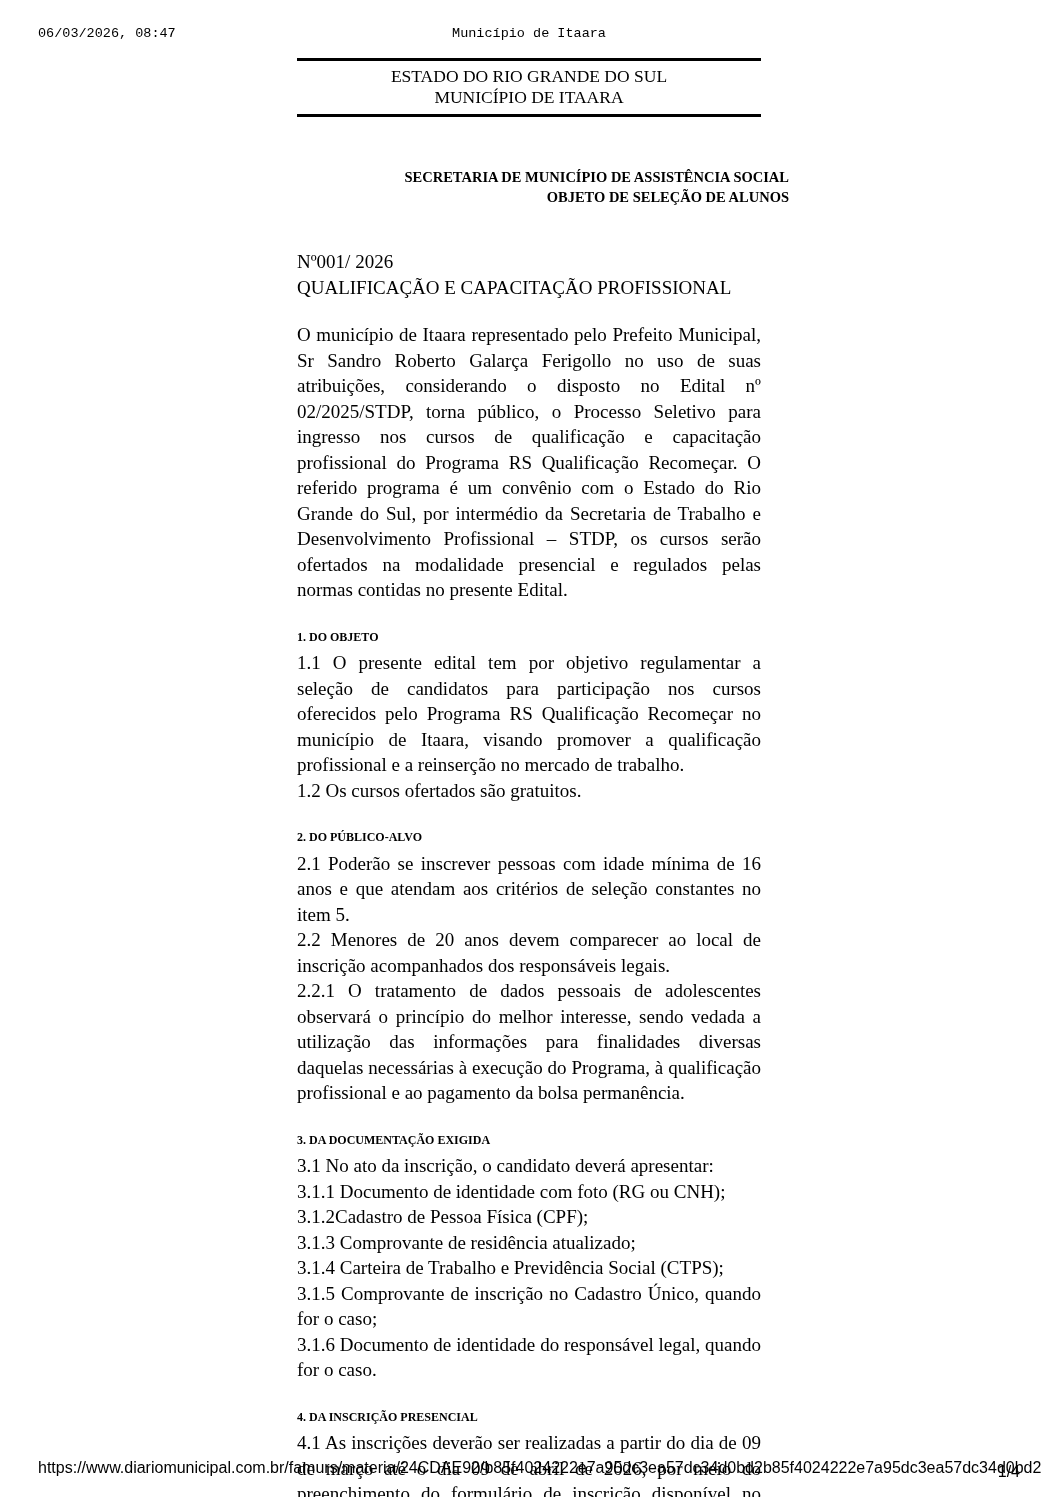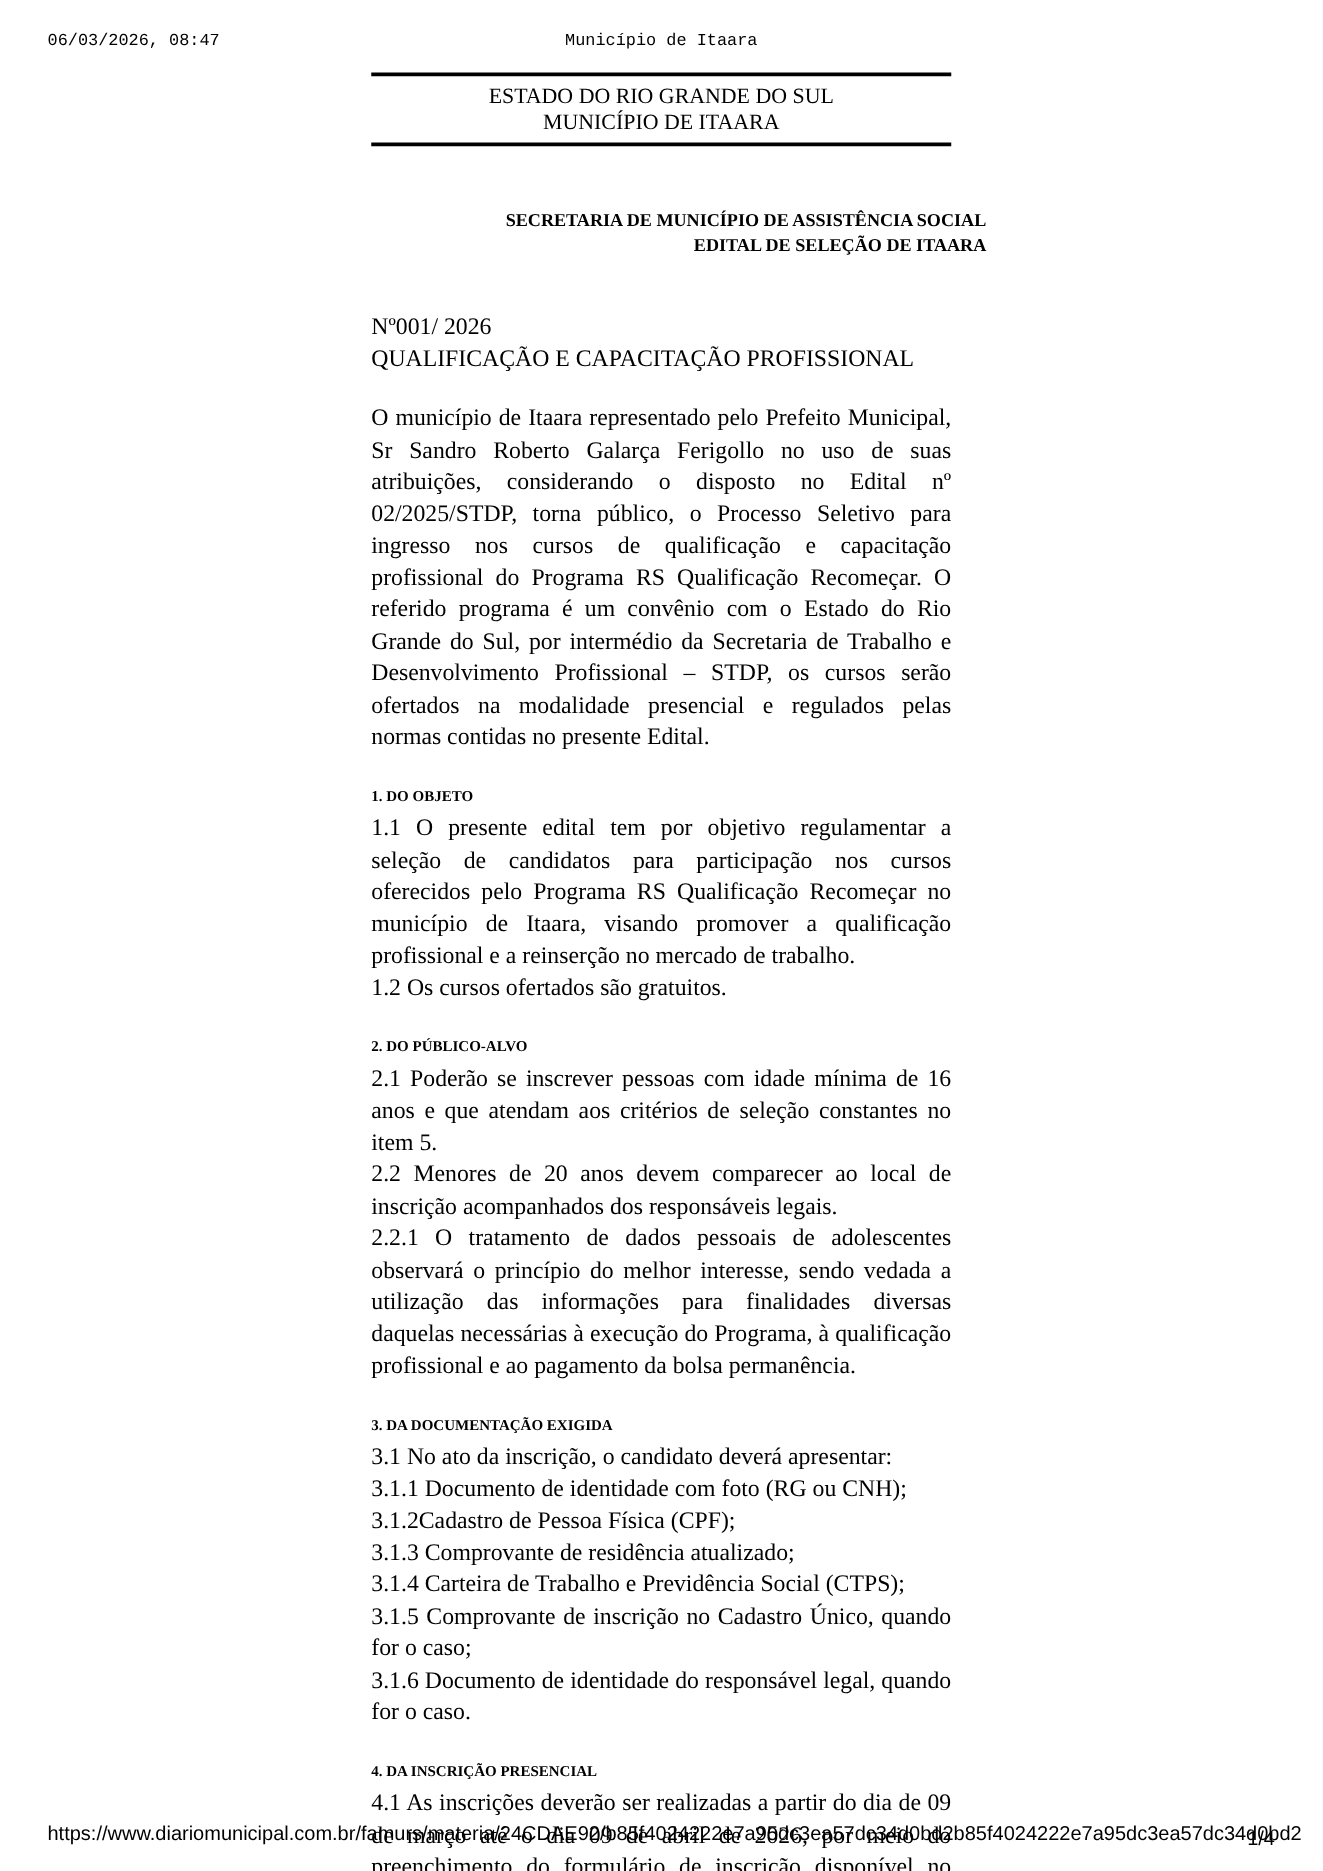--- a/index.html
+++ b/index.html
@@ -144,21 +144,21 @@
 
     <div class="rule"></div>
     <div class="letterhead">
       <div>ESTADO DO RIO GRANDE DO SUL</div>
       <div>MUNICÍPIO DE ITAARA</div>
     </div>
     <div class="rule bottom"></div>
 
     <div class="subhead">
       <div>SECRETARIA DE MUNICÍPIO DE ASSISTÊNCIA SOCIAL</div>
-      <div>EDITAL DE SELEÇÃO DE ITAARA</div>
+      <div>OBJETO DE SELEÇÃO DE ALUNOS</div>
     </div>
 
     <div class="body-col">
 
       <p class="plain">Nº001/ 2026</p>
       <p class="plain">QUALIFICAÇÃO E CAPACITAÇÃO PROFISSIONAL</p>
 
       <div class="gap"></div>
 
       <p class="just">O município de Itaara representado pelo Prefeito Municipal, Sr Sandro Roberto Galarça Ferigollo no uso de suas atribuições, considerando o disposto no Edital nº 02/2025/STDP, torna público, o Processo Seletivo para ingresso nos cursos de qualificação e capacitação profissional do Programa RS Qualificação Recomeçar. O referido programa é um convênio com o Estado do Rio Grande do Sul, por intermédio da Secretaria de Trabalho e Desenvolvimento Profissional – STDP, os cursos serão ofertados na modalidade presencial e regulados pelas normas contidas no presente Edital.</p>

